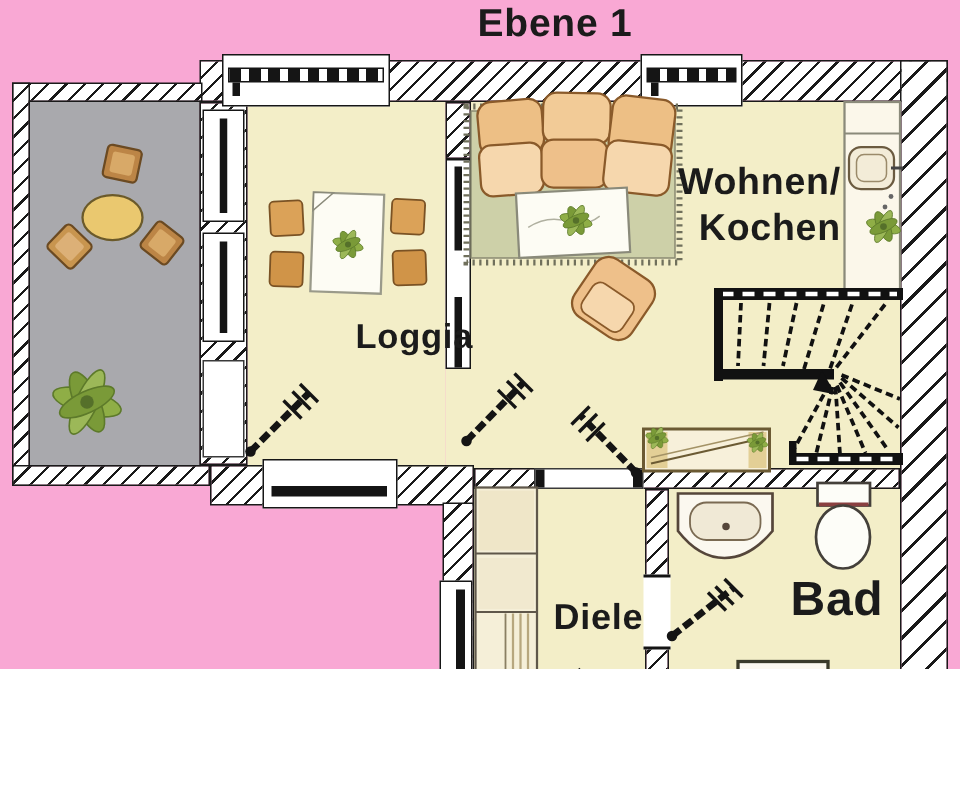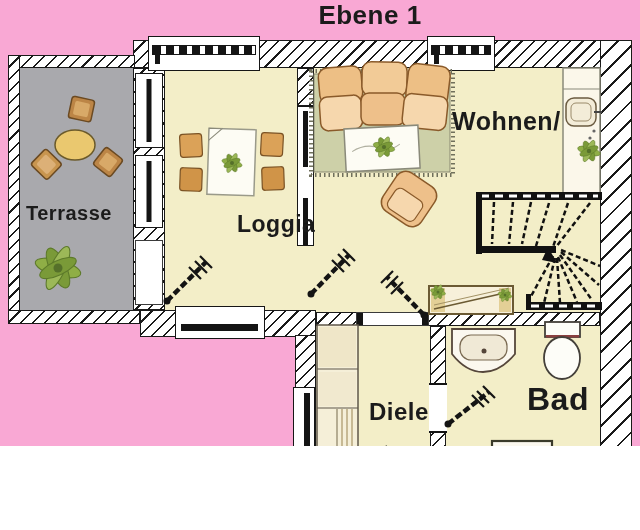--- a/index.html
+++ b/index.html
@@ -254,21 +254,21 @@
     </g>
     <g stroke="#141414">
       <line x1="448" y1="424" x2="489" y2="392" stroke-width="4.5" stroke-dasharray="7 3"></line>
       <line x1="472" y1="395" x2="484" y2="407" stroke-width="2.2"></line>
       <line x1="477" y1="391" x2="489" y2="403" stroke-width="2.2"></line>
       <line x1="483" y1="386" x2="495" y2="398" stroke-width="2.2"></line>
       <circle cx="448" cy="424" r="3.5" fill="#141414" stroke="none"></circle>
     </g>
   </svg>
 
-  <div class="room-label" style="left:26px;top:202px;font-size:20px;z-index:6;">Terrasse</div>
   <div class="room-label" style="left:201px;top:211px;font-size:23px;z-index:6;margin-left:36px;">Loggia</div>
   <div class="room-label" style="left:452px;top:106px;font-size:25px;line-height:31px;z-index:6;text-align:right;">
     <div>Wohnen/</div>
+    <div>Kochen</div>
   </div>
   <div class="room-label" style="left:369px;top:398px;font-size:24px;z-index:6;">Diele</div>
   <div class="room-label" style="left:527px;top:381px;font-size:32px;z-index:6;">Bad</div>
 
 </div>
 
 </body></html>

